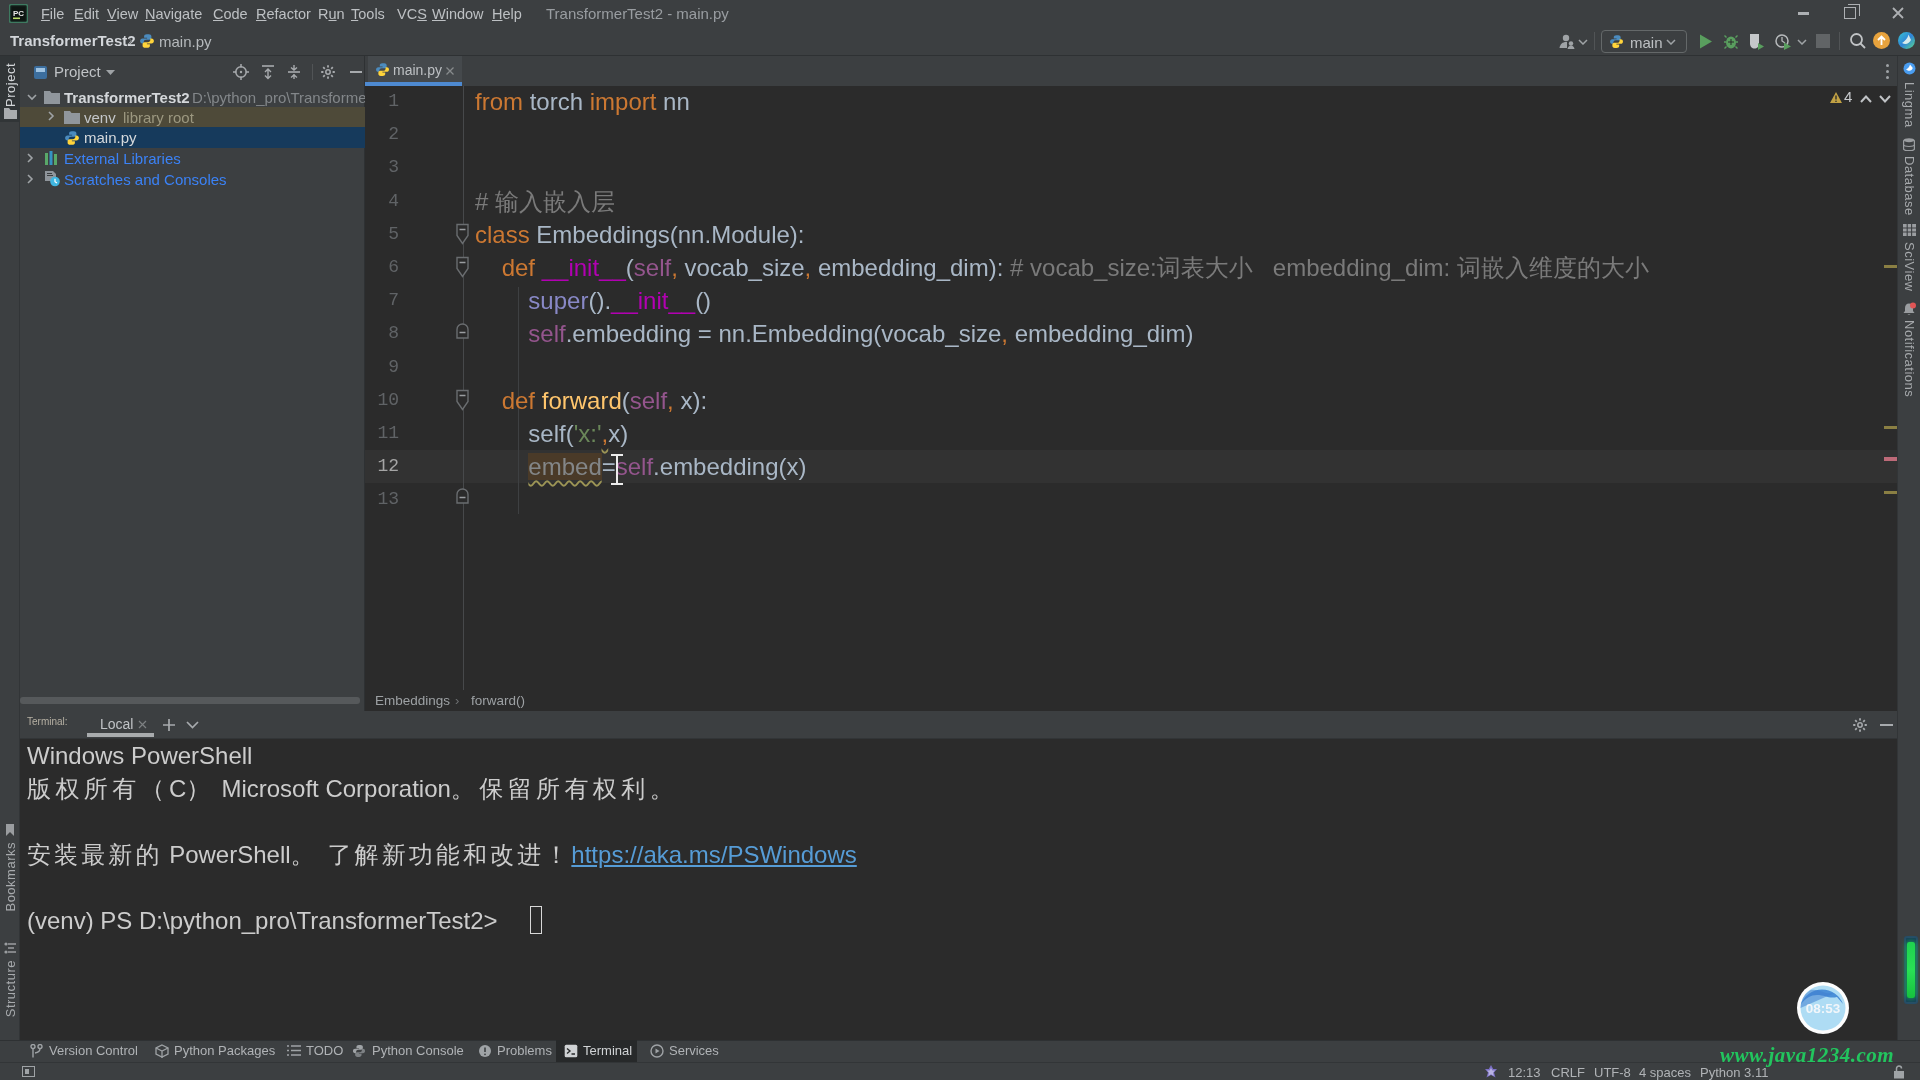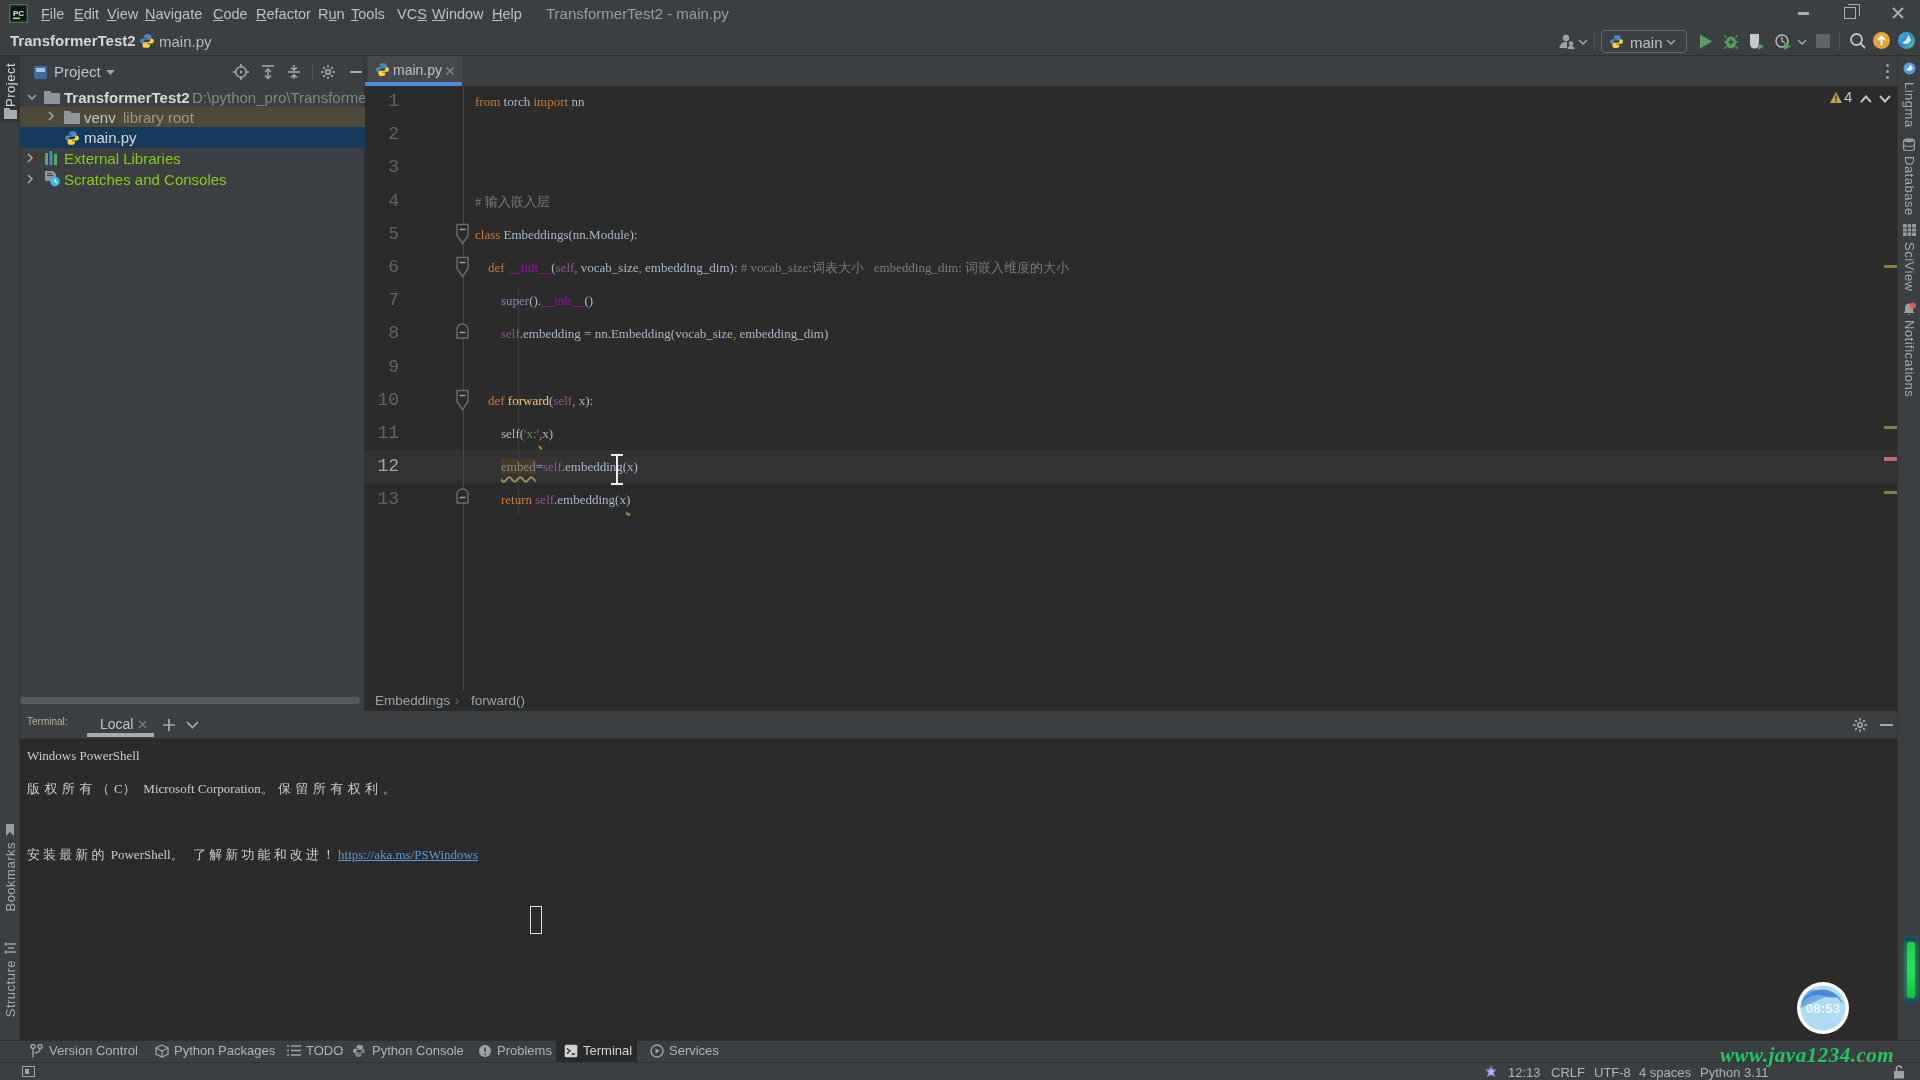--- a/index.html
+++ b/index.html
@@ -1,24 +1,24 @@
 <!DOCTYPE html>
 <html><head><meta charset="utf-8">
 <style>
 *{margin:0;padding:0;box-sizing:border-box}
 html,body{width:1920px;height:1080px;overflow:hidden;background:#2b2b2b;font-family:"Liberation Sans",sans-serif;position:relative}
 .abs{position:absolute}
-.mono{font-family:Liberation Serif, serif;font-size:13px;line-height:33px;white-space:pre}
+.mono{font-family:Liberation Sans, sans-serif;font-size:24px;line-height:33px;white-space:pre}
 .kw{color:#cc7832}.slf{color:#94558d}.dun{color:#b200b2}.fnm{color:#ffc66d}.str{color:#6a8759}
 .cm{color:#7a7a7a}.df{color:#a9b7c6}.unu{color:#838688}.sup{color:#8888c6}
 .wv{text-decoration:underline wavy #9b9455 1.5px;text-underline-offset:5px}
 .ln{position:absolute;width:34px;text-align:right;color:#606366;font-family:"Liberation Mono",monospace;font-size:18px;line-height:33px}
 .cl{position:absolute;left:475px;height:33px}
 .menu{color:#bdc0c3;font-size:14.5px}
-.treetxt{font-size:15px;color:#84cc16}
+.treetxt{font-size:15px;color:#3b82f6}
 .vtextL{writing-mode:vertical-rl;transform:rotate(180deg);font-size:13px;color:#a7aaad;letter-spacing:.5px}
 .vtextR{writing-mode:vertical-rl;font-size:13px;color:#a7aaad;letter-spacing:.5px}
 .sb{font-size:13px;color:#b0b3b6}
 .cjk2{letter-spacing:4.4px}.cjk4{letter-spacing:3.1px}
 svg{display:block}
 </style></head>
 <body>
 
 <div class="abs" style="left:0;top:0;width:1920px;height:27px;background:#3c3f41"></div>
 <div class="abs" id="titlebar" style="left:0;top:0;width:1920px;height:27px">
@@ -310,21 +310,20 @@
 
   <div class="cl mono" style="left:110px;top:29px"><span class="kw">from</span> <span class="df">torch </span><span class="kw">import</span><span class="df"> nn</span></div>
   <div class="cl mono" style="left:110px;top:129px"><span class="cm"># 输入嵌入层</span></div>
   <div class="cl mono" style="left:110px;top:162px"><span class="kw">class</span> <span class="df">Embeddings(nn.Module):</span></div>
   <div class="cl mono" style="left:110px;top:195px"><span class="df">    </span><span class="kw">def</span> <span class="dun">__init__</span><span class="df">(</span><span class="slf">self</span><span class="kw">,</span><span class="df"> vocab_size</span><span class="kw">,</span><span class="df"> embedding_dim): </span><span class="cm"># vocab_size:词表大小&nbsp;&nbsp;&nbsp;embedding_dim: 词嵌入维度的大小</span></div>
   <div class="cl mono" style="left:110px;top:228px"><span class="df">        </span><span class="sup">super</span><span class="df">().</span><span class="dun">__init__</span><span class="df">()</span></div>
   <div class="cl mono" style="left:110px;top:261px"><span class="df">        </span><span class="slf">self</span><span class="df">.embedding = nn.Embedding(vocab_size</span><span class="kw">,</span><span class="df"> embedding_dim)</span></div>
   <div class="cl mono" style="left:110px;top:328px"><span class="df">    </span><span class="kw">def</span> <span class="fnm">forward</span><span class="df">(</span><span class="slf">self</span><span class="kw">,</span><span class="df"> x):</span></div>
   <div class="cl mono" style="left:110px;top:361px"><span class="df">        self(</span><span class="str">'x:'</span><span class="kw wv">,</span><span class="df">x)</span></div>
   <div class="cl mono" style="left:110px;top:394px"><span class="df">        </span><span class="unu wv" style="background:#4a3a28">embed</span><span class="df">=</span><span class="slf">self</span><span class="df">.embedding(x)</span></div>
-  <div class="cl mono" style="left:110px;top:427px"><span class="df">        </span><span class="kw">return</span><span class="df"> </span><span class="slf">self</span><span class="df">.embedding(x</span><span class="df wv">)</span></div>
 
   <div class="abs" style="left:251px;top:398px;width:2px;height:31px;background:#ececec"></div>
   <div class="abs" style="left:246px;top:398px;width:5px;height:2px;background:#ececec"></div>
     <div class="abs" style="left:253px;top:398px;width:5px;height:2px;background:#ececec"></div>
   <div class="abs" style="left:246px;top:427px;width:5px;height:2px;background:#ececec"></div>
     <div class="abs" style="left:253px;top:427px;width:5px;height:2px;background:#ececec"></div>
 
   <svg class="abs" style="left:1465px;top:36px" width="12" height="11" viewBox="0 0 12 11">
       <path d="M6 0l6 11H0z" fill="#c1a144"></path>
       <path d="M6 3.5v4" stroke="#2b2b2b" stroke-width="1.4"></path>
@@ -367,20 +366,21 @@
       <circle cx="8" cy="8" r="2.2" fill="none" stroke="#a7aaad" stroke-width="1.5"></circle>
       <g stroke="#a7aaad" stroke-width="1.8">
         <path d="M8 1.2v2.2M8 12.6v2.2M1.2 8h2.2M12.6 8h2.2M3.2 3.2l1.6 1.6M11.2 11.2l1.6 1.6M12.8 3.2l-1.6 1.6M4.8 11.2l-1.6 1.6"></path>
       </g>
     </svg>
   <div class="abs" style="left:1860px;top:13px;width:13px;height:2px;background:#a7aaad"></div>
 
   <div class="abs mono" style="left:7px;top:28px;color:#cccccc">Windows PowerShell</div>
   <div class="abs mono" style="left:7px;top:61px;color:#cccccc"><span class="cjk2">版权所有（</span>C<span class="cjk2">）</span> Microsoft Corporation<span class="cjk2">。保留所有权利。</span></div>
   <div class="abs mono" style="left:7px;top:127px;color:#cccccc"><span class="cjk4">安装最新的</span> PowerShell<span class="cjk4">。 了解新功能和改进！</span><span style="color:#569cd6;text-decoration:underline">https://aka.ms/PSWindows</span></div>
+  <div class="abs mono" style="left:7px;top:193px;color:#cccccc">(venv) PS D:\python_pro\TransformerTest2&gt;</div>
   <div class="abs" style="left:510px;top:195px;width:12px;height:28px;border:1.5px solid #d8d8d8"></div>
 </div>
 
 <div class="abs" style="left:0;top:1040px;width:1920px;height:22px;background:#3c3f41;border-top:1px solid #2e3133"></div>
 <div class="abs" style="left:0;top:1062px;width:1920px;height:18px;background:#3c3f41;border-top:1px solid #323537"></div>
 <div class="abs" id="bottombars" style="left:0;top:1040px;width:1779px;height:40px">
   <svg class="abs" style="left:30px;top:4px" width="13" height="14" viewBox="0 0 13 14">
       <circle cx="3" cy="2.5" r="2" fill="none" stroke="#9fa3a6" stroke-width="1.4"></circle>
       <circle cx="10" cy="2.5" r="2" fill="none" stroke="#9fa3a6" stroke-width="1.4"></circle>
       <path d="M3 4.5v9M10 4.5c0 3-2 4-5 4.5" stroke="#9fa3a6" stroke-width="1.4" fill="none"></path>

